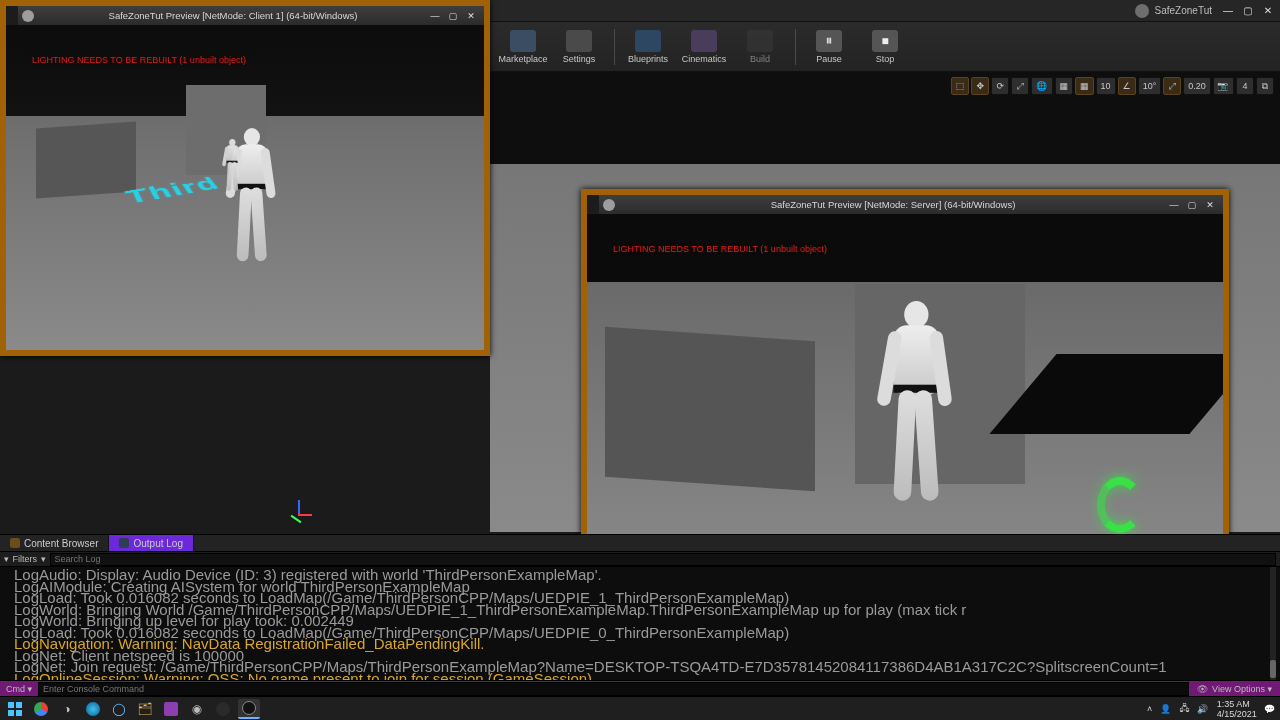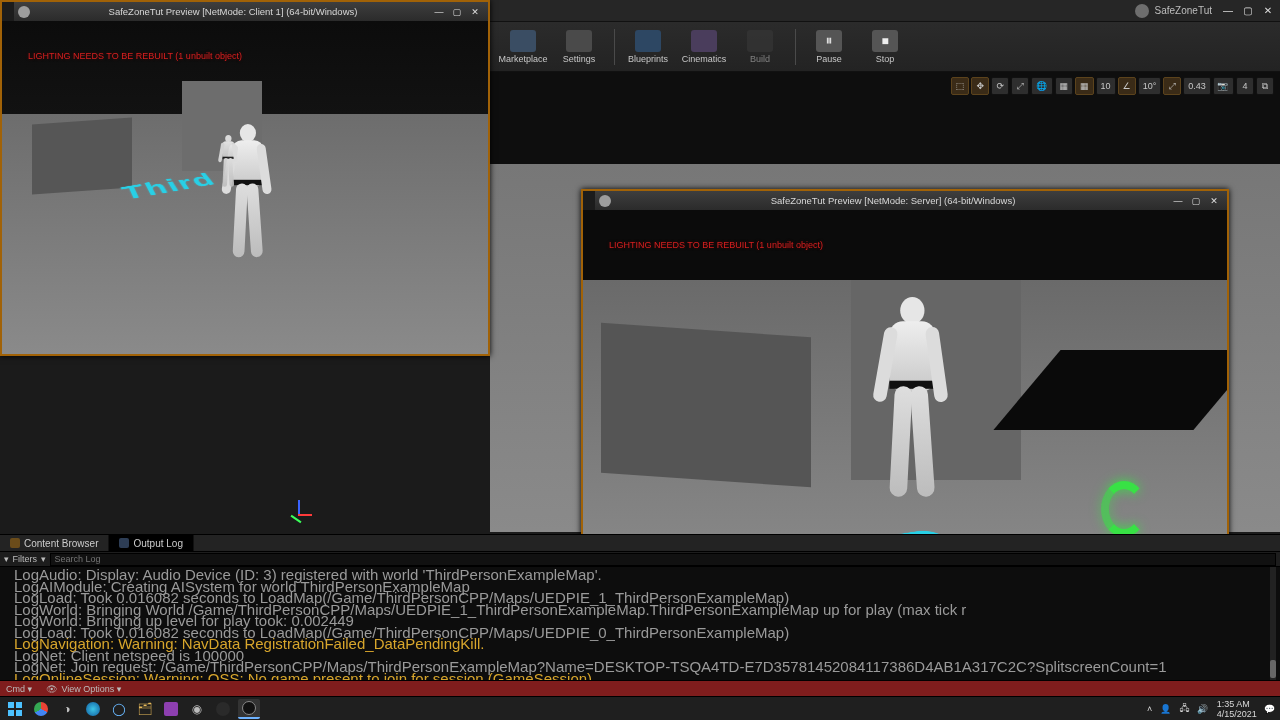--- a/index.html
+++ b/index.html
@@ -45,21 +45,21 @@
   .vp-chip.orange{background:#3a2b17;border-color:#5c431c;}
   
   
   .room{position:absolute;top:72px;left:490px;right:0;bottom:188px;background:linear-gradient(#0e0e0e 0%,#0e0e0e 20%, #777 20%, #8a8a8a 100%);overflow:hidden;}
   .gizmo{position:absolute;left:286px;bottom:10px;width:28px;height:28px;}
   .gizmo .az{position:absolute;left:12px;top:0;width:2px;height:14px;background:#3a63ff;}
   .gizmo .ax{position:absolute;left:12px;top:14px;width:14px;height:2px;background:#ff3a3a;}
   .gizmo .ay{position:absolute;left:4px;top:18px;width:12px;height:2px;background:#3aff5a;transform:rotate(35deg);}
   
   
-  .pv-window{position:absolute;border:2px solid #a16207;background:#1c1c1c;box-shadow:0 0 6px #000;padding-left:12px;}
+  .pv-window{position:absolute;border:6px solid #a16207;background:#1c1c1c;box-shadow:0 0 6px #000;padding-left:12px;}
   .pv-titlebar{height:19px;background:linear-gradient(#3e3e3e,#2b2b2b);display:flex;align-items:center;color:#d7d7d7;font-size:9.5px;padding:0 4px;}
   .pv-titlebar .ue{width:12px;height:12px;border-radius:50%;background:#9d9d9d;margin-right:6px;}
   .pv-titlebar .t{flex:1;text-align:center;}
   .pv-titlebar .wbtns{display:flex;gap:0;}
   .pv-titlebar .wbtn{width:18px;height:14px;display:flex;align-items:center;justify-content:center;font-size:9px;color:#ddd;}
   .pv-body{position:absolute;top:19px;left:0;right:0;bottom:0;overflow:hidden;}
   
   
   .sky{position:absolute;inset:0;background:linear-gradient(#0c0c0c 0%, #121212 28%, #6d6d6d 28%, #8a8a8a 100%);}
   .cube{position:absolute;background:#5f5f5f;transform:skewY(-4deg);}
@@ -84,21 +84,21 @@
   .tab .dot{width:10px;height:10px;border-radius:2px;background:#5a3f1a;}
   
   .filter-row{position:absolute;left:0;right:0;top:552px;height:15px;background:#1d1d1d;display:flex;align-items:center;padding:0 4px;font-size:9px;color:#bbb;border-bottom:1px solid #000;}
   .filter-row input{flex:1;height:13px;background:#111;border:1px solid #000;color:#bbb;padding:0 4px;font-size:9px;}
   
   .output-log{position:absolute;left:0;right:0;top:567px;bottom:36px;background:#0d0d0d;font-family:Consolas,monospace;font-size:15px;line-height:11.5px;padding:2px 14px;overflow:hidden;white-space:pre;color:#bfbfbf;}
   .output-log .y{color:var(--yellow);} .output-log .g{color:#9a9a9a;}
   .scroll-h{position:absolute;right:4px;top:567px;bottom:40px;width:6px;background:#222;}
   .scroll-h .thumb{position:absolute;right:0;bottom:2px;width:6px;height:18px;background:#666;border-radius:2px;}
   
-  .cmd-row{position:absolute;left:0;right:0;bottom:24px;height:16px;background:#7f1d1d;display:flex;align-items:center;font-size:9px;border-top:1px solid #000;}
+  .cmd-row{position:absolute;left:0;right:0;bottom:24px;height:16px;background:#701a75;display:flex;align-items:center;font-size:9px;border-top:1px solid #000;}
   .cmd-row .lbl{padding:0 6px;color:#bbb;}
   .cmd-row input{flex:1;height:14px;background:#0b0b0b;border:1px solid #000;color:#999;padding:0 4px;font-size:9px;}
   .cmd-row .opts{padding:0 8px;color:#bbb;display:flex;align-items:center;gap:4px;}
   
   
   .taskbar{position:absolute;left:0;right:0;bottom:0;height:24px;background:var(--taskbar);display:flex;align-items:center;justify-content:space-between;padding:0 4px;border-top:1px solid #000;}
   .tb-left{display:flex;align-items:center;gap:4px;}
   .tb-app{width:22px;height:20px;border-radius:2px;display:flex;align-items:center;justify-content:center;font-size:12px;}
   .tb-app.active{background:#333;border-bottom:2px solid #6fb3ff;}
   .tb-right{display:flex;align-items:center;gap:8px;color:#d8d8d8;font-size:9px;}
@@ -167,21 +167,21 @@
     <div class="vp-chip orange">✥</div>
     <div class="vp-chip">⟳</div>
     <div class="vp-chip">⤢</div>
     <div class="vp-chip">🌐</div>
     <div class="vp-chip">▦</div>
     <div class="vp-chip orange">▦</div>
     <div class="vp-chip">10</div>
     <div class="vp-chip orange">∠</div>
     <div class="vp-chip">10°</div>
     <div class="vp-chip orange">⤢</div>
-    <div class="vp-chip">0.43</div>
+    <div class="vp-chip">0.20</div>
     <div class="vp-chip">📷</div>
     <div class="vp-chip">4</div>
     <div class="vp-chip">⧉</div>
   </div>
 
   <div class="pv-window" style="left:0;top:0;width:490px;height:356px">
     <div class="pv-titlebar">
       <span class="ue"></span>
       <span class="t">SafeZoneTut Preview [NetMode: Client 1]  (64-bit/Windows)</span>
       <div class="wbtns">
@@ -247,40 +247,41 @@
       </div>
       <div class="warn" style="left:26px;top:30px">LIGHTING NEEDS TO BE REBUILT (1 unbuilt object)</div>
     </div>
   </div>
 
   <div class="panel-tabs">
     <div class="tab">
         <span class="dot" style="background:#6b4c1a"></span>
         <span>Content Browser</span>
       </div>
-    <div class="tab" style="background:#000000">
+    <div class="tab" style="background:#6d28d9">
         <span class="dot" style="background:#2d3d55"></span>
         <span>Output Log</span>
       </div>
   </div>
 
   <div class="filter-row">
     <span style="margin-right:4px">▾</span>
     <span>Filters</span>
     <span style="margin:0 4px">▾</span>
     <input placeholder="Search Log" style="">
   </div>
 
   <div class="output-log" id="outlog"><div class="g">LogAudio: Display: Audio Device (ID: 3) registered with world 'ThirdPersonExampleMap'.</div><div class="g">LogAIModule: Creating AISystem for world ThirdPersonExampleMap</div><div class="g">LogLoad: Took 0.016082 seconds to LoadMap(/Game/ThirdPersonCPP/Maps/UEDPIE_1_ThirdPersonExampleMap)</div><div class="g">LogWorld: Bringing World /Game/ThirdPersonCPP/Maps/UEDPIE_1_ThirdPersonExampleMap.ThirdPersonExampleMap up for play (max tick r</div><div class="g">LogWorld: Bringing up level for play took: 0.002449</div><div class="g">LogLoad: Took 0.016082 seconds to LoadMap(/Game/ThirdPersonCPP/Maps/UEDPIE_0_ThirdPersonExampleMap)</div><div class="y">LogNavigation: Warning: NavData RegistrationFailed_DataPendingKill.</div><div class="g">LogNet: Client netspeed is 100000</div><div class="g">LogNet: Join request: /Game/ThirdPersonCPP/Maps/ThirdPersonExampleMap?Name=DESKTOP-TSQA4TD-E7D35781452084117386D4AB1A317C2C?SplitscreenCount=1</div><div class="y">LogOnlineSession: Warning: OSS: No game present to join for session (GameSession)</div></div>
   <div class="scroll-h">
       <div class="thumb"></div>
     </div>
 
   <div class="cmd-row">
     <span class="lbl">Cmd ▾</span>
+    <input placeholder="Enter Console Command" style="">
     <span class="opts">
         <span>👁</span>
         <span>View Options ▾</span>
       </span>
   </div>
 
   <div class="taskbar">
     <div class="tb-left">
       <div class="tb-app">
           <svg width="14" height="14">

